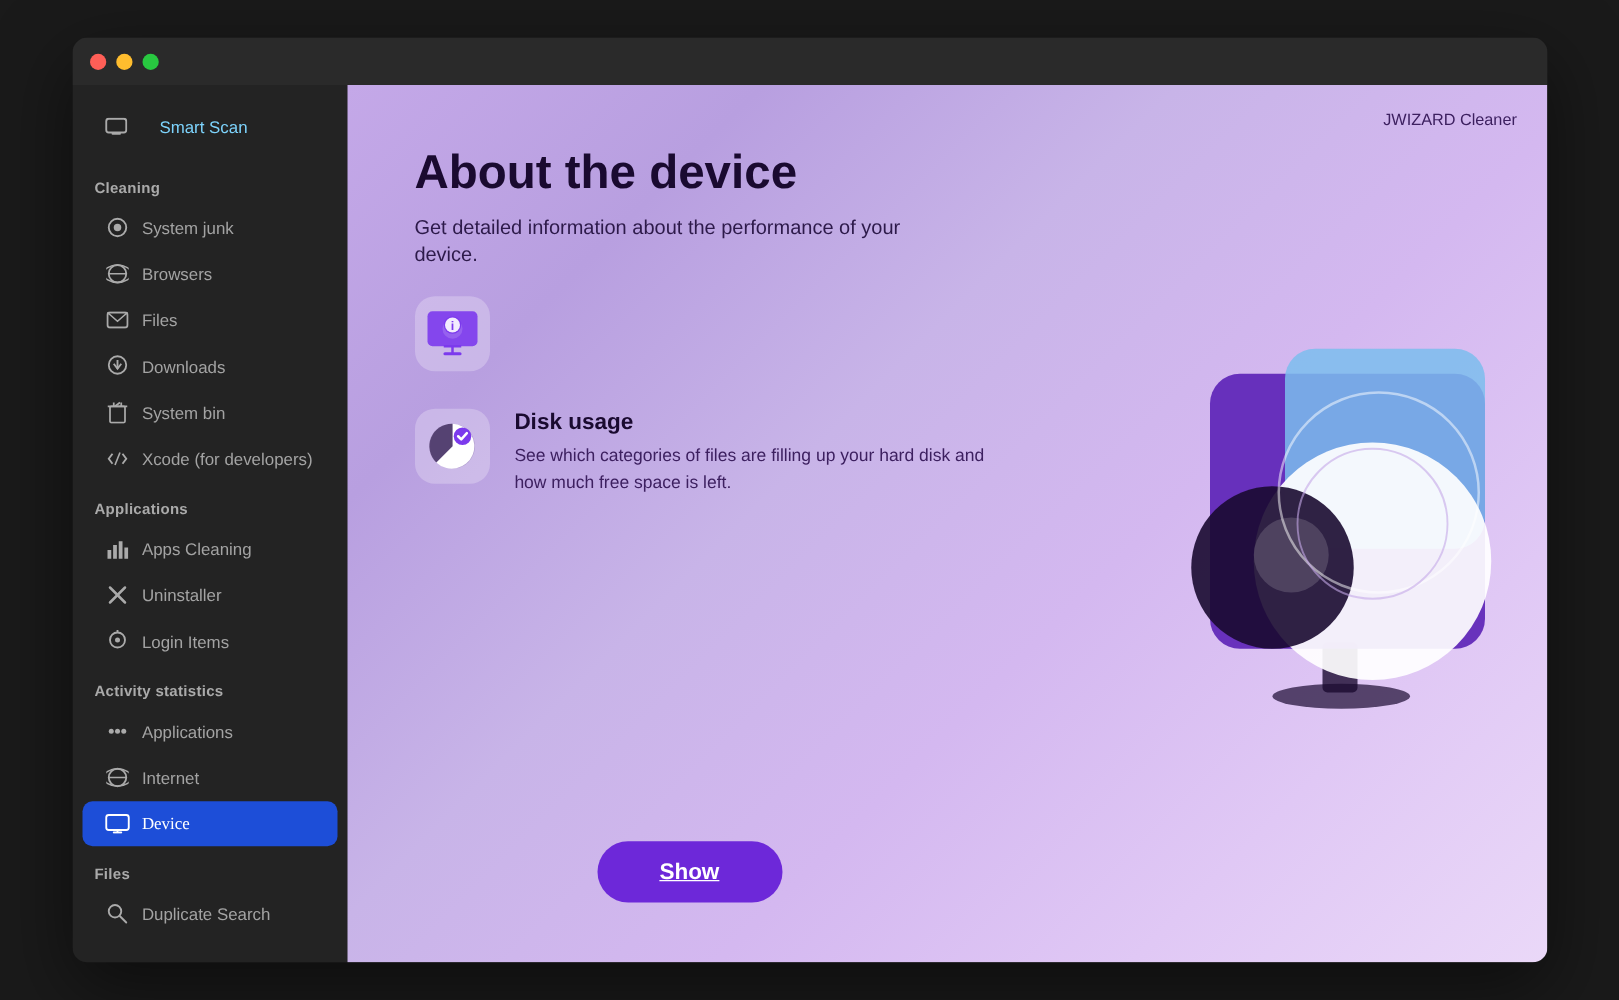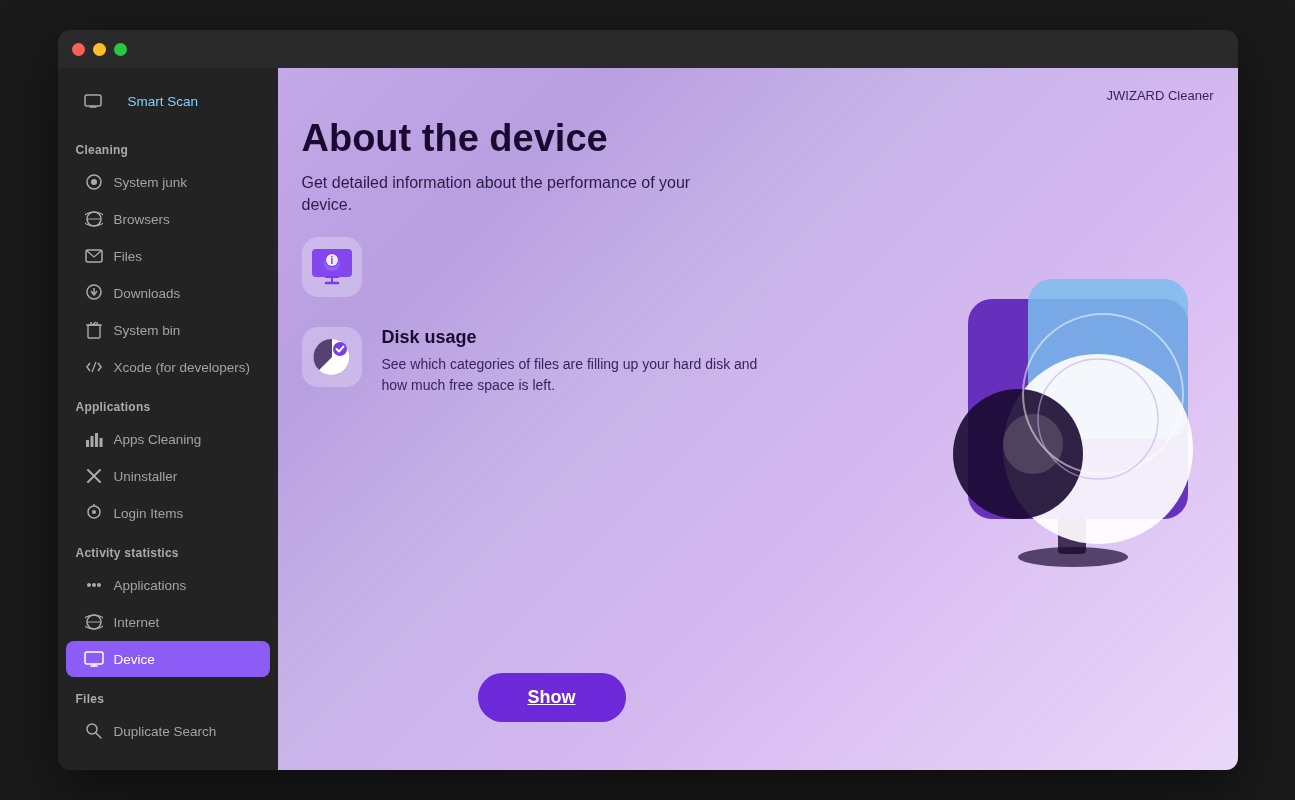--- a/index.html
+++ b/index.html
@@ -64,22 +64,23 @@
       gap: 10px;
       padding: 8px 18px;
       cursor: pointer;
       border-radius: 8px;
       margin: 1px 8px;
       color: #a3a3a3;
       font-size: 13.5px;
       transition: background 0.15s;
     }
     .sidebar-item.active {
-      background: #8b5cf6;
+      background: #1d4ed8;
       color: #fff;
+      font-family: Liberation Serif, serif;
     }
     .sidebar-item .icon {
       width: 20px;
       height: 20px;
       display: flex;
       align-items: center;
       justify-content: center;
       flex-shrink: 0;
     }
     
@@ -104,21 +105,21 @@
     }
     .top-right-label {
       position: absolute;
       top: 20px;
       right: 24px;
       font-size: 13px;
       color: #3d2060;
       font-weight: 500;
     }
     .content-area {
-      padding: 50px 60px 40px 24px;
+      padding: 50px 60px 40px 54px;
       position: relative;
       z-index: 2;
       max-width: 680px;
     }
     .page-title {
       font-size: 38px;
       font-weight: 800;
       color: #1a0a30;
       margin-bottom: 12px;
       line-height: 1.1;

